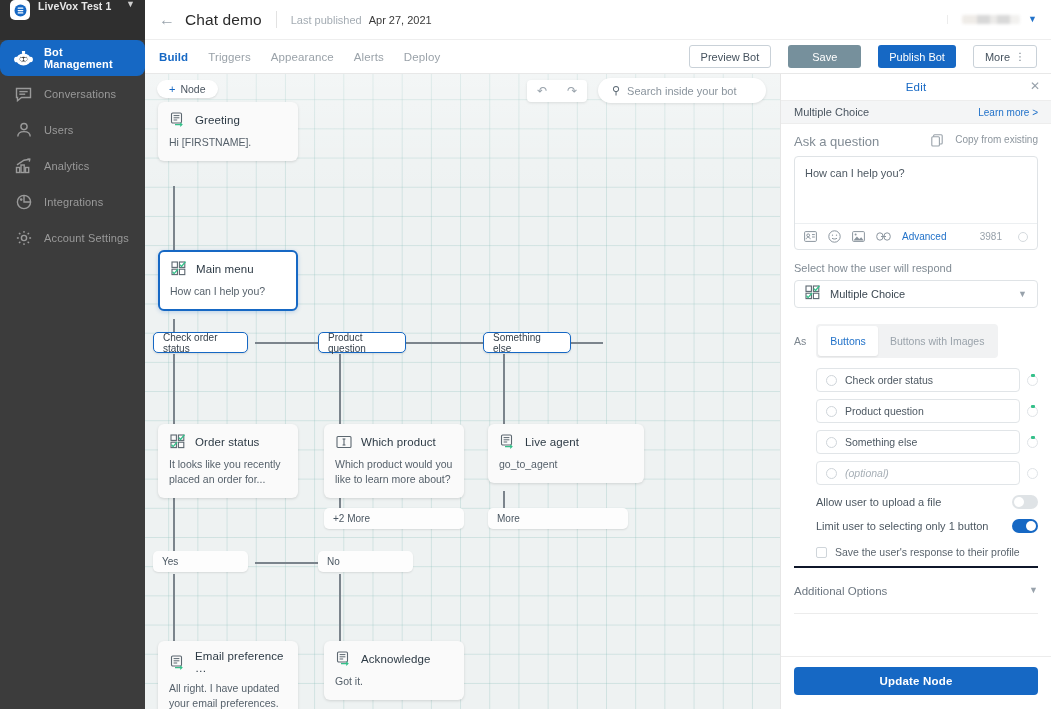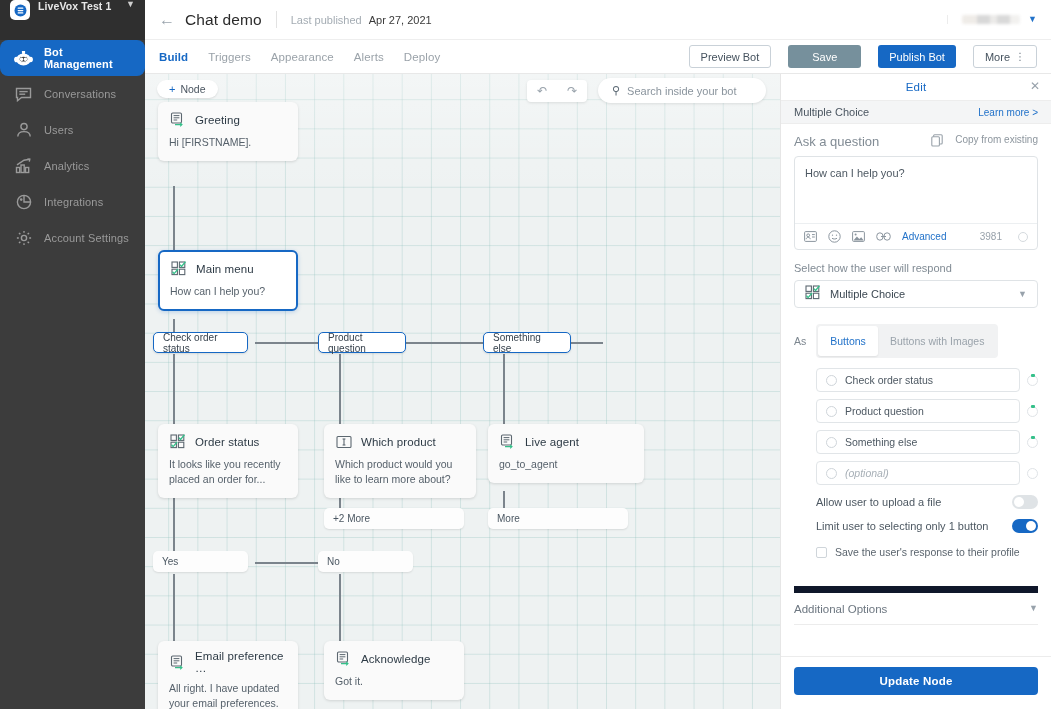--- a/index.html
+++ b/index.html
@@ -242,22 +242,22 @@
   .switch { width:26px; height:14px; border-radius:7px; background:#dfe3e6; position:relative; cursor:pointer; flex:0 0 26px;}
   .switch .knob { position:absolute; top:2px; left:2px; width:10px; height:10px; border-radius:50%; background:#fff;}
   .switch.on { background:#1668c4; }
   .switch.on .knob { left: 14px; }
 
   .check-row { display:flex; align-items:center; gap:8px; margin-top: 13px; padding-left: 22px;}
   .check-row .cbx { width:11px; height:11px; border:1.2px solid #cfd5da; border-radius:2px; flex:0 0 11px;}
   .check-row .clbl { font-size:10.5px; color:#5b656e;}
 
   .addl {
-    margin-top: 28px; border-top:7px solid #0f172a; border-bottom:1px solid #ececec;
-    height: 39px; display:flex; align-items:center;
+    margin-top: 8px; border-top:2px solid #0f172a; border-bottom:1px solid #ececec;
+    height: 48px; display:flex; align-items:center;
   }
   .addl .alb { font-size:11.5px; color:#6d7781; flex:1 1 auto;}
   .addl .caret { color:#98a2ab; font-size:9px; line-height:1;}
 
   .panel-foot {
     flex: 0 0 auto; padding: 10px 13px 14px 13px; border-top:1px solid #ececec;
     background:#fff;
   }
   .update-btn {
     height: 28px; border-radius:4px; background:#1668c4; color:#fff;
@@ -471,21 +471,21 @@
                   <rect x="8.4" y="8.2" width="5.4" height="5.4" fill="none" stroke="#5c6770" stroke-width="1.1"></rect>
                   <path d="M8.9 3.6l1.6 1.8 4-4.6" fill="none" stroke="#35c08a" stroke-width="1.3"></path>
                   <path d="M1.5 10.8l1.6 1.8 4-4.6" fill="none" stroke="#35c08a" stroke-width="1.3"></path>
                 </svg>
             </span>
             <span class="node-title">Order status</span>
           </div>
           <div class="node-body">It looks like you recently placed an order for...</div>
         </div>
 
-        <div class="node" style="left:179px; top:350px; width:152px;">
+        <div class="node" style="left:179px; top:350px; width:140px;">
           <div class="node-head">
             <span class="node-ico">
               <svg width="16" height="14" viewBox="0 0 16 14">
                   <rect x="1" y="1.5" width="14" height="11" rx="1" fill="none" stroke="#5c6770" stroke-width="1.1"></rect>
                   <line x1="8" y1="4" x2="8" y2="10" stroke="#5c6770" stroke-width="1.1"></line>
                   <line x1="6.6" y1="4" x2="9.4" y2="4" stroke="#5c6770" stroke-width="1.1"></line>
                   <line x1="6.6" y1="10" x2="9.4" y2="10" stroke="#5c6770" stroke-width="1.1"></line>
                 </svg>
             </span>
             <span class="node-title">Which product</span>

